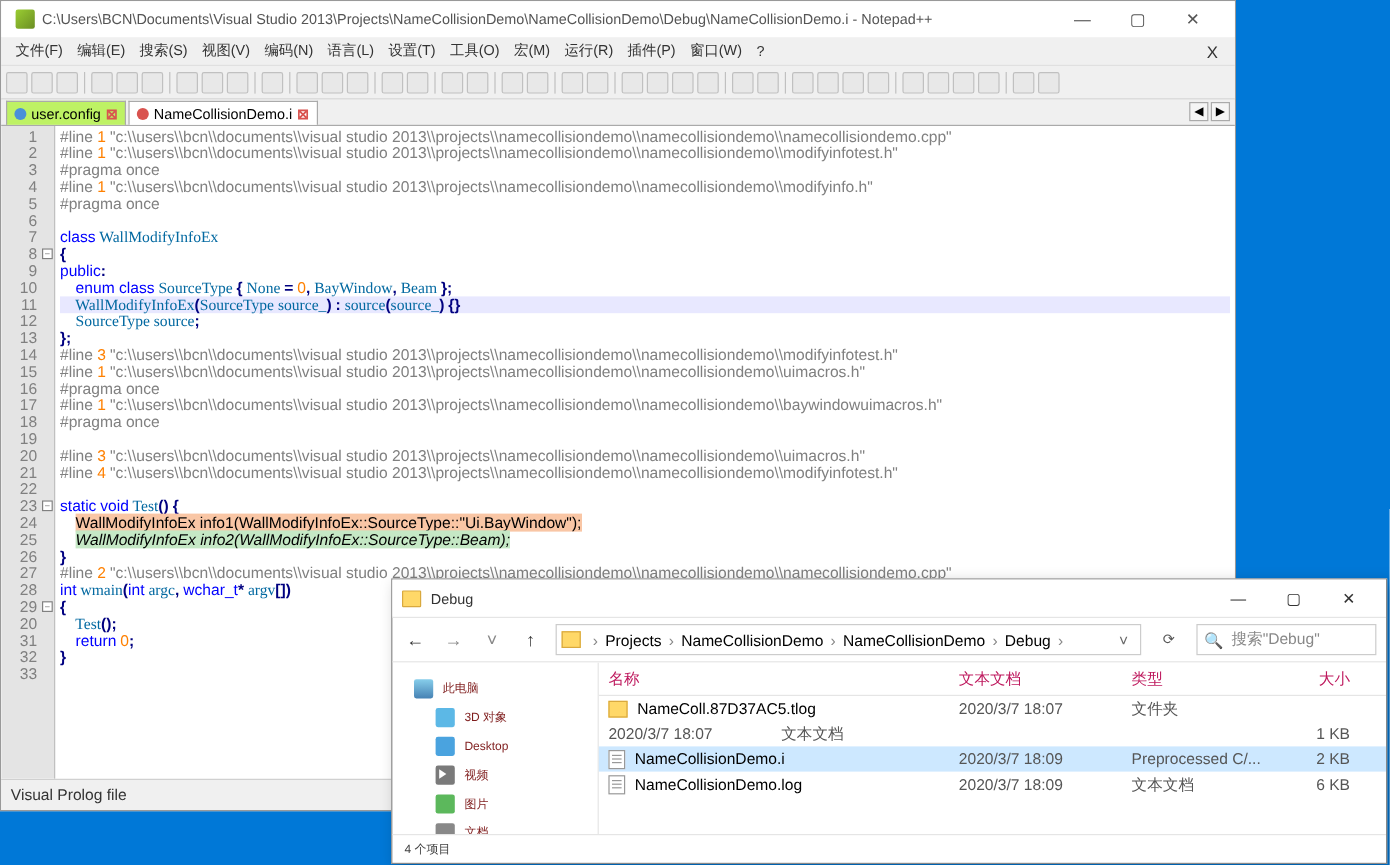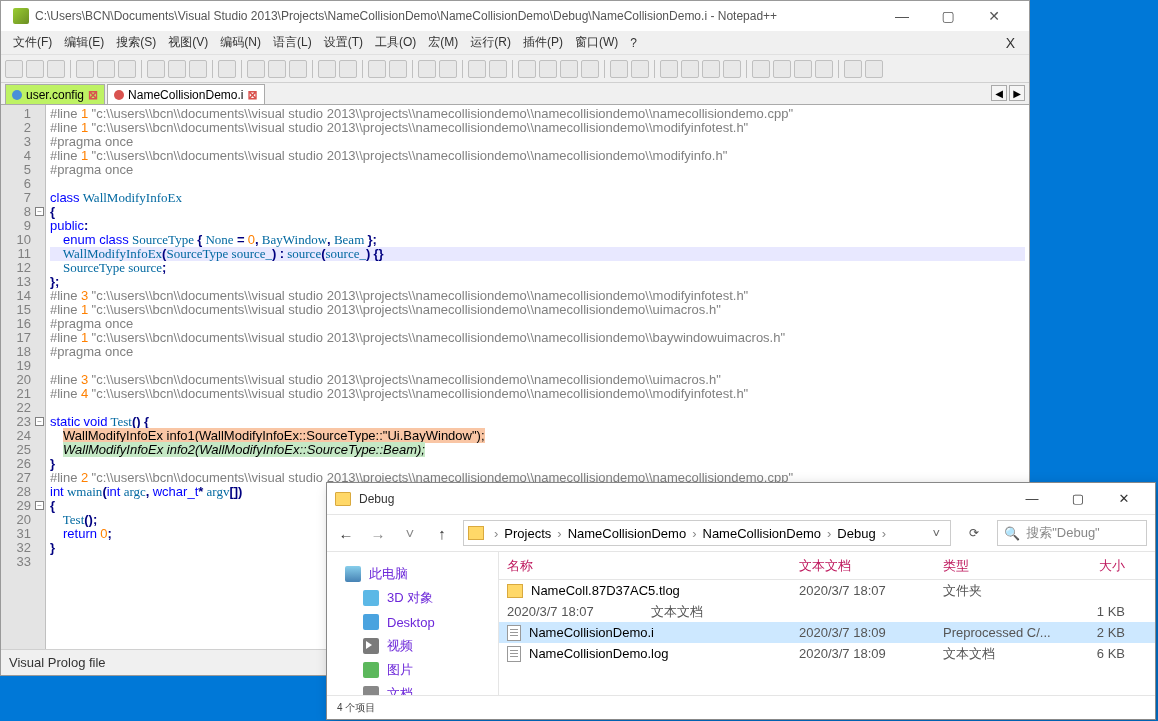--- a/index.html
+++ b/index.html
@@ -59,21 +59,21 @@
 #exp-nav .nav-btn { width:22px; height:22px; display:flex; align-items:center; justify-content:center; color:#888; font-size:15px; }
 #exp-nav .nav-btn.active { color:#333; }
 #exp-nav .crumbs { flex:1; height:26px; border:1px solid #ccc; display:flex; align-items:center; padding:0 4px; gap:2px; font-size:13px; }
 #exp-nav .crumbs .fold-ico { width:16px; height:14px; background:#ffd868; border:1px solid #d9a93e; margin-right:4px; }
 #exp-nav .crumbs .sep { color:#888; padding:0 4px; }
 #exp-nav .crumbs .dd { margin-left:auto; color:#666; padding:0 6px; }
 #exp-nav .refresh { width:26px; height:26px; display:flex; align-items:center; justify-content:center; color:#555; }
 #exp-nav .search { width:150px; height:26px; border:1px solid #ccc; display:flex; align-items:center; padding:0 6px; color:#888; gap:6px; font-size:13px; }
 #exp-body { flex:1; display:flex; overflow:hidden; }
 #exp-side { width:172px; border-right:1px solid #e5e5e5; padding:10px 0 0 18px; }
-#exp-side .item { height:24px; display:flex; align-items:center; gap:8px; font-size:13px; color:#6d28d9; }
+#exp-side .item { height:24px; display:flex; align-items:center; gap:8px; font-size:10px; color:#7f1d1d; }
 #exp-side .ico { width:16px; height:16px; display:inline-block; }
 .ico-pc { background:linear-gradient(#87ceeb,#4682b4); border-radius:2px; }
 .ico-3d { background:#5cb8e6; border-radius:2px; }
 .ico-desk { background:#4aa3df; border-radius:2px; }
 .ico-vid { background:#7a7a7a; border-radius:2px; position:relative; }
 .ico-vid::after{content:"";position:absolute;left:3px;top:3px;border-left:6px solid #fff;border-top:4px solid transparent;border-bottom:4px solid transparent;}
 .ico-pic { background:#5cb85c; border-radius:2px; }
 .ico-doc { background:#888; border-radius:2px; }
 #exp-list { flex:1; display:flex; flex-direction:column; font-size:13px; }
 #exp-head { height:28px; display:flex; align-items:center; border-bottom:1px solid #e5e5e5; color:#be185d; padding-left:8px; }

